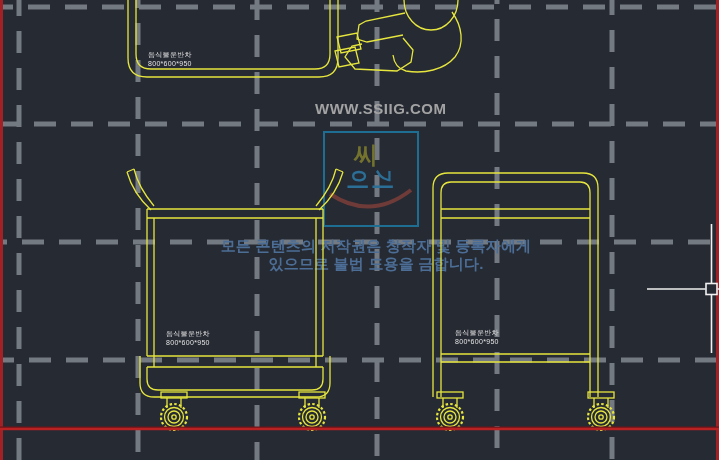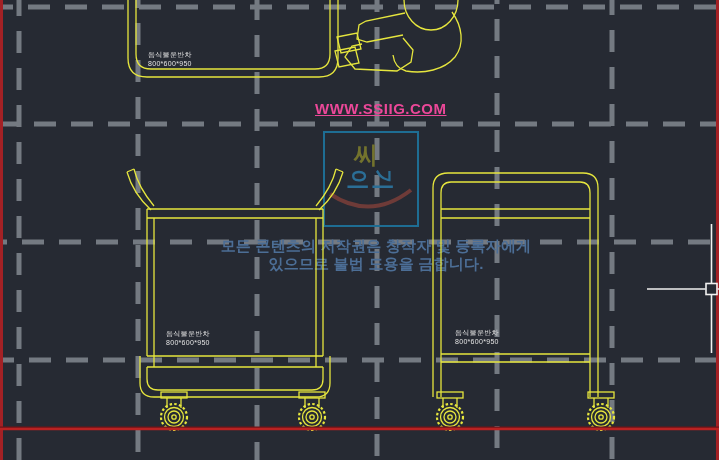--- a/index.html
+++ b/index.html
@@ -8,21 +8,21 @@
     background:#262a33;
     font-family:"Liberation Sans",sans-serif;
   }
   .layer{position:absolute;left:0;top:0;width:719px;height:460px;pointer-events:none;}
   svg.layer{display:block;}
 
   
   .watermark{
     position:absolute;left:315px;top:100px;
     font-size:15px;font-weight:bold;letter-spacing:0.5px;
-    color:#ec4899;white-space:nowrap;text-decoration:underline;
+    color:#a3a3a3;white-space:nowrap;
   }
   
   .stamp{
     position:absolute;left:323px;top:131px;width:92px;height:92px;
     border:2px solid #1e6d93;box-sizing:content-box;
   }
   .stamp-top{
     position:absolute;left:29px;top:6px;
     font-size:24px;font-weight:bold;color:#73732d;
   }

